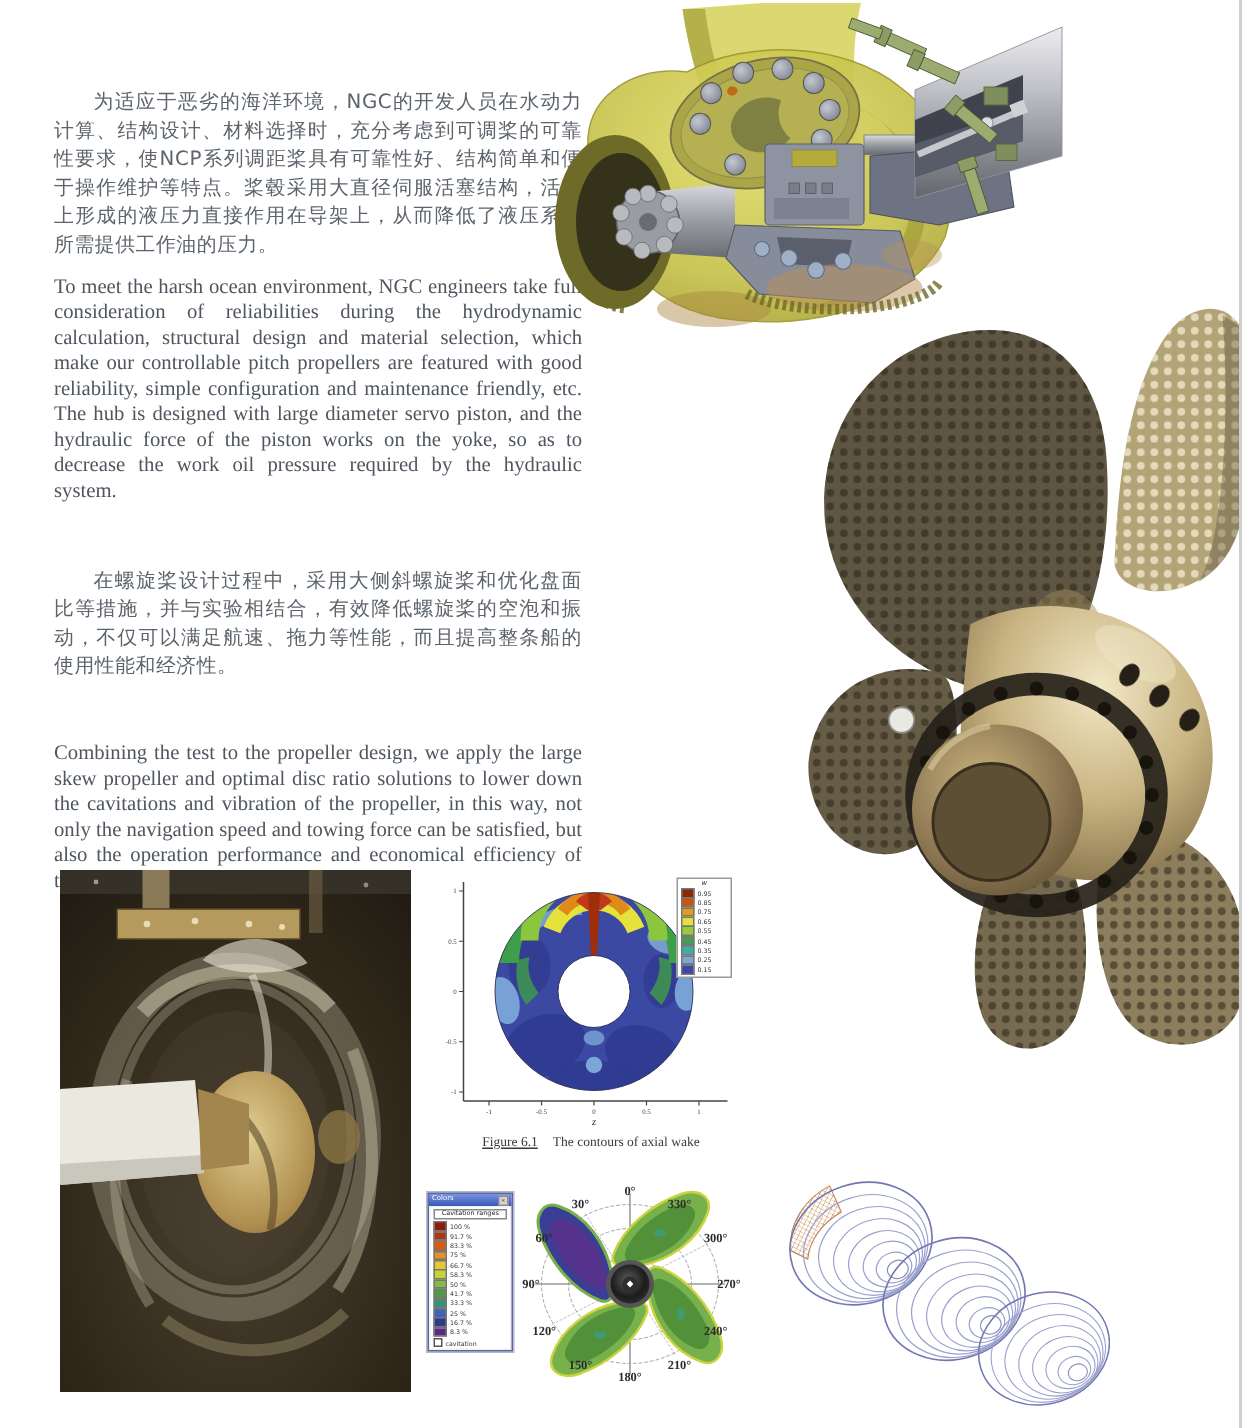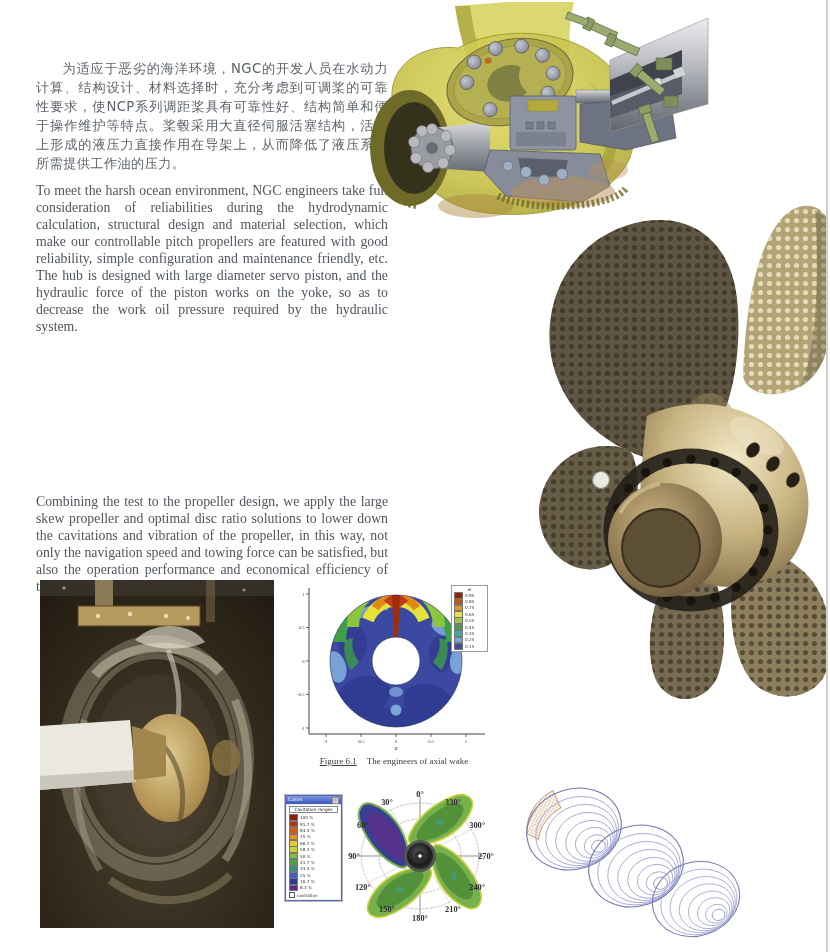--- a/index.html
+++ b/index.html
@@ -42,20 +42,21 @@
   .cav-foot{display:flex;align-items:center;margin-top:1px;}
   .cav-check{width:4px;height:4px;border:.5px solid #555;background:#fff;margin-right:2px;flex:none;}
 </style>
 </head>
 <body>
 
 <div class="page">
 
   <p class="cn-para" style="top:46px">为适应于恶劣的海洋环境，NGC的开发人员在水动力计算、结构设计、材料选择时，充分考虑到可调桨的可靠性要求，使NCP系列调距桨具有可靠性好、结构简单和便于操作维护等特点。桨毂采用大直径伺服活塞结构，活塞上形成的液压力直接作用在导架上，从而降低了液压系统所需提供工作油的压力。</p>
   <p class="en-para" style="top:168px">To meet the harsh ocean environment, NGC engineers take full consideration of reliabilities during the hydrodynamic calculation, structural design and material selection, which make our controllable pitch propellers are featured with good reliability, simple configuration and maintenance friendly, etc. The hub is designed with large diameter servo piston, and the hydraulic force of the piston works on the yoke, so as to decrease the work oil pressure required by the hydraulic system.</p>
+  <p class="cn-para" style="top:365px">在螺旋桨设计过程中，采用大侧斜螺旋桨和优化盘面比等措施，并与实验相结合，有效降低螺旋桨的空泡和振动，不仅可以满足航速、拖力等性能，而且提高整条船的使用性能和经济性。</p>
   <p class="en-para" style="top:479px">Combining the test to the propeller design, we apply the large skew propeller and optimal disc ratio solutions to lower down the cavitations and vibration of the propeller, in this way, not only the navigation speed and towing force can be satisfied, but also the operation performance and economical efficiency of the ship is improved.</p>
 
   <div class="abs" id="fig-cutaway">
     <svg width="352" height="226" viewBox="0 0 352 226">
       <defs>
         <linearGradient id="shaftG" x1="0" y1="0" x2="0" y2="1">
           <stop offset="0" stop-color="#ececf0"></stop>
             <stop offset=".35" stop-color="#c2c3c9"></stop>
           <stop offset=".7" stop-color="#8e9098"></stop>
             <stop offset="1" stop-color="#63656d"></stop>
@@ -406,21 +407,21 @@
           </div>
           <div class="lg-row">
             <span class="lg-sw" style="background: rgb(60, 73, 162);"></span>
             <span class="lg-lb">0.15</span>
           </div>
         </div>
     </div>
   </div>
 
   <div class="abs" id="wake-caption">
-    <span class="cap-num">Figure 6.1</span><span>The engineers of axial wake</span>
+    <span class="cap-num">Figure 6.1</span><span>The contours of axial wake</span>
   </div>
 
   <div class="abs" id="fig-polar">
     <svg width="220" height="170" viewBox="0 0 220 170">
       <defs>
         <radialGradient id="polarHub" cx=".45" cy=".4" r=".8">
           <stop offset="0" stop-color="#5a5a5a"></stop>
             <stop offset=".55" stop-color="#1c1c1c"></stop>
           <stop offset="1" stop-color="#3c3c3c"></stop>
         </radialGradient>

